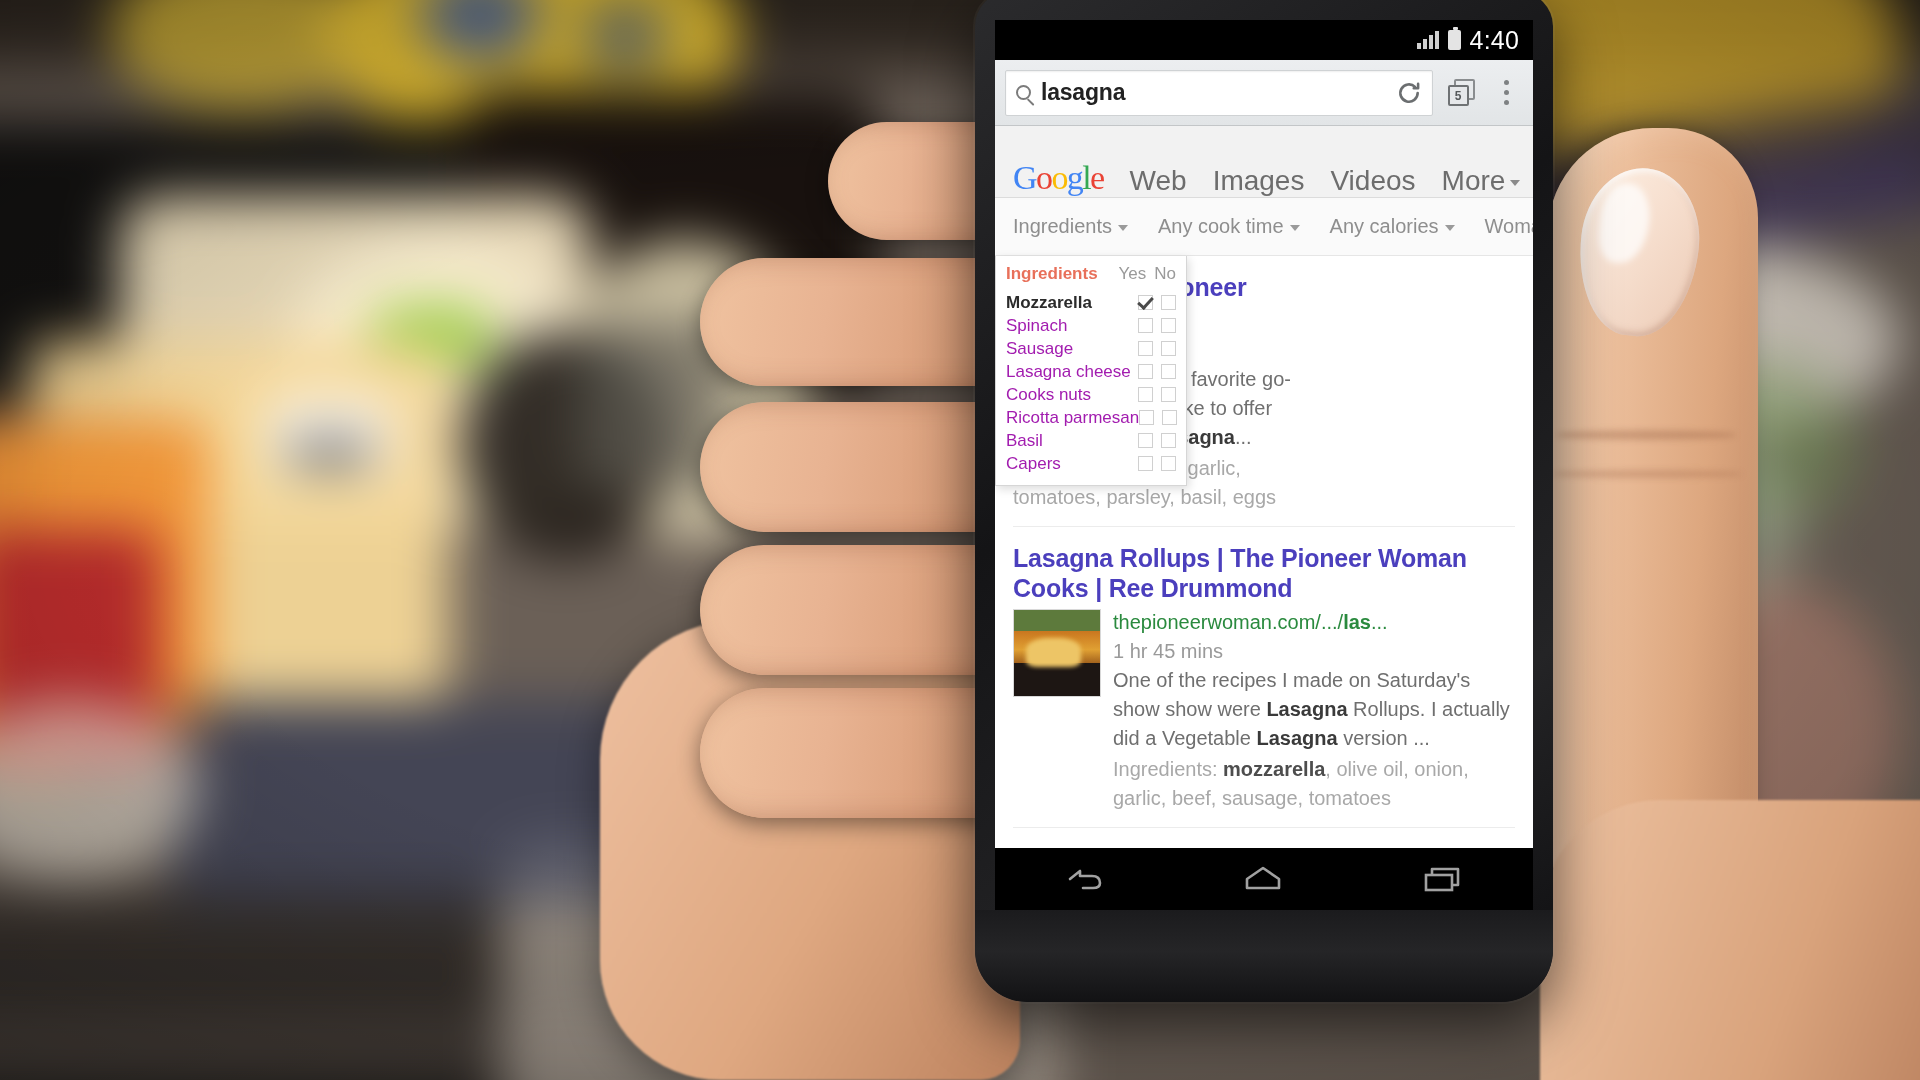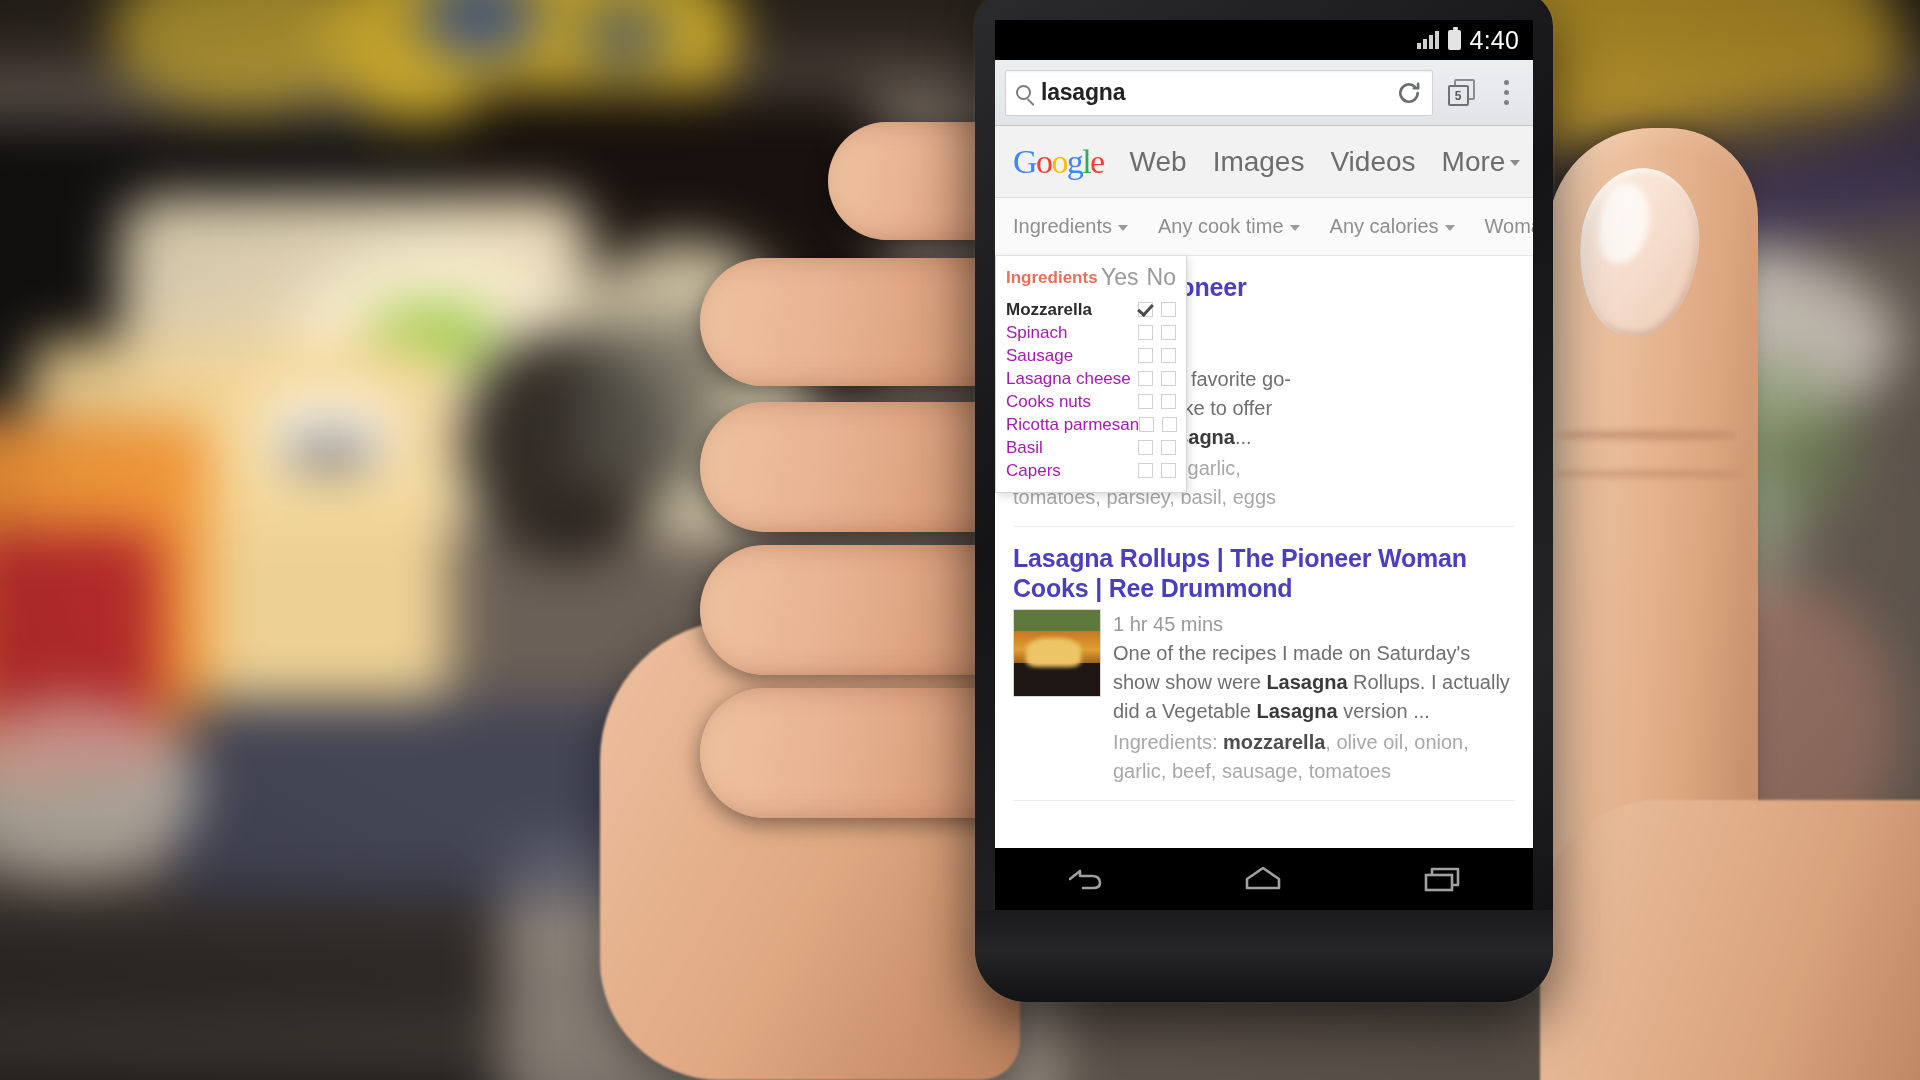--- a/index.html
+++ b/index.html
@@ -210,21 +210,21 @@
       border:2.6px solid #6f7274; border-radius:2px; background:#e6e8ea;
       display:flex; align-items:center; justify-content:center; }
   #tabs-count { font-size:12px; color:#56595b; font-weight:bold; line-height:1; }
   #menu-btn { width:34px; height:44px; flex:none; display:flex; flex-direction:column;
       align-items:center; justify-content:center; gap:5px; }
   #menu-btn span { width:5px; height:5px; background:#7e8183; border-radius:50%; }
 
   
   #gnav {
     height:72px; background:#f2f2f2; border-bottom:1px solid #dcdcdc;
-    display:flex; align-items:center; padding-left:18px; gap:26px;
+    display:flex; align-items:flex-end; padding-left:18px; gap:26px;
   }
   #glogo { font-size:34px; letter-spacing:-1.6px; font-family:"Liberation Serif", serif;
       font-weight:normal; white-space:nowrap; }
   #glogo .b{color:#4285f4} #glogo .r{color:#ea4335} #glogo .y{color:#fbbc05} #glogo .g{color:#34a853}
   .gnav-item { font-size:28px; color:#6d6d6d; white-space:nowrap; }
   .gnav-item .caret { display:inline-block; margin-left:5px; width:0; height:0;
       border-left:5px solid transparent; border-right:5px solid transparent;
       border-top:6px solid #8a8a8a; vertical-align:middle; }
 
   
@@ -263,21 +263,21 @@
 
   
   #ing-panel {
     position:absolute; left:0px; top:0px; width:192px;
     background:#fff; border:1px solid #d6d6d6; border-top:none;
     box-shadow: 2px 3px 9px rgba(0,0,0,.14);
     padding:8px 10px 10px 10px; z-index:30;
   }
   #ing-head { display:flex; align-items:center; justify-content:space-between; margin-bottom:7px; }
   #ing-title { font-size:17px; color:#e8705a; font-weight:bold; }
-  #ing-cols { font-size:23px; color:#9a9a9a; display:flex; gap:8px;align-items:center; }
+  #ing-cols { font-size:17px; color:#9a9a9a; display:flex; gap:8px;align-items:center; }
   .ing-row { display:flex; align-items:center; justify-content:space-between; height:23px; }
   .ing-name { font-size:17px; color:#a21caf; white-space:nowrap; }
   .ing-row.sel .ing-name { color:#2b2b2b; font-weight:bold; }
   .ing-boxes { display:flex; gap:8px; flex:none; }
   .cbox { width:15px; height:15px; border:1px solid #d0d0d0; background:#fff; position:relative; }
   .cbox.checked:after {
     content:""; position:absolute; left:2px; top:-2px; width:6px; height:12px;
     border:solid #4a4a4a; border-width:0 3px 3px 0; transform:rotate(42deg);
   }
 
@@ -492,20 +492,21 @@
         <div class="result">
           <div class="result-title"><span class="hl">Lasagna</span><span> Rollups | The Pioneer Woman Cooks | Ree Drummond</span></div>
           <div class="res-body">
             <div class="res-thumb">
               <span class="t1"></span>
                 <span class="t2"></span>
                 <span class="t3"></span>
                 <span class="t4"></span>
             </div>
             <div class="res-col">
+              <div class="res-url"><span>thepioneerwoman.com/.../</span><span class="hl">las</span><span>...</span></div>
               <div class="res-meta">1 hr 45 mins</div>
               <div class="res-snippet"><span>One of the recipes I made on Saturday's show show were </span><span class="hl">Lasagna</span><span> Rollups. I actually did a Vegetable </span><span class="hl">Lasagna</span><span> version ...</span></div>
               <div class="res-ing">
                 <div><span>Ingredients: </span><span class="hl">mozzarella</span><span>, olive oil, onion,</span></div>
                 <div>garlic, beef, sausage, tomatoes</div>
               </div>
             </div>
           </div>
         </div>
 

